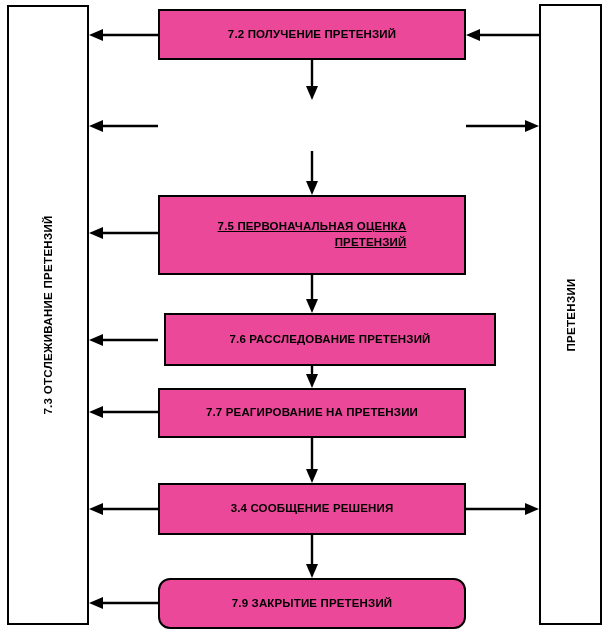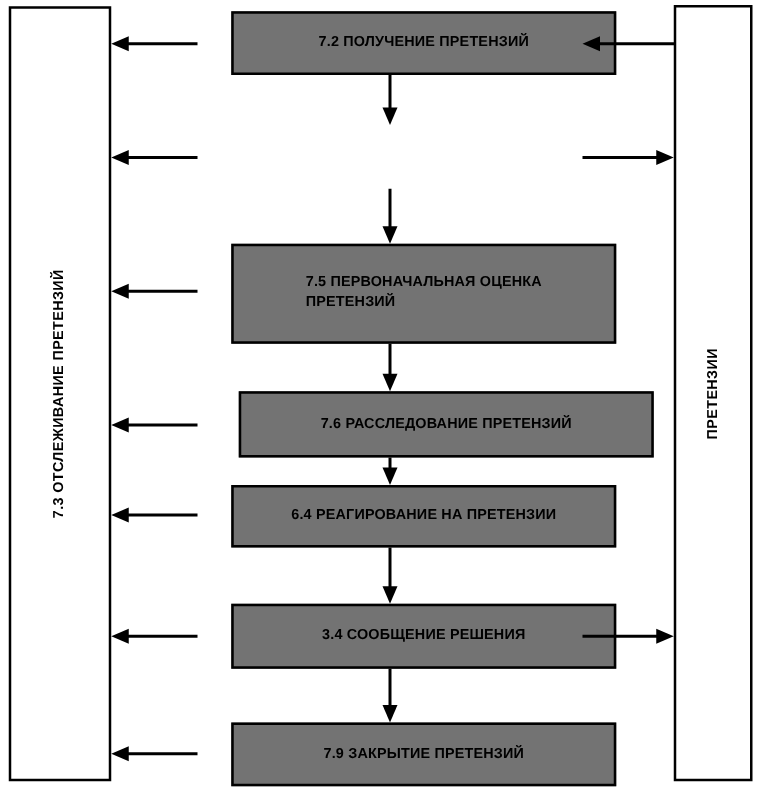--- a/index.html
+++ b/index.html
@@ -17,26 +17,25 @@
     height: 636px;
     background: #ffffff;
     overflow: hidden;
   }
 
   
   .box {
     position: absolute;
     box-sizing: border-box;
     border: 2px solid #000000;
-    background: #737373;
+    background: #ec4899;
     display: flex;
     align-items: center;
     justify-content: center;
-    text-align: left;
-    margin-left: 27px;
+    text-align: right;
   }
   .box .label {
     font-size: 11.5px;
     font-weight: bold;
     color: #000000;
     letter-spacing: 0.15px;
     line-height: 1.35;
     padding: 0 8px;
   }
 
@@ -89,40 +88,40 @@
 
   <div class="lane" style="left:539px; top:4px; width:63px; height:621px;">
     <span class="vlabel">ПРЕТЕНЗИИ</span>
   </div>
 
   <div class="box" style="left:158px; top:9px; width:308px; height:51px;">
     <span class="label">7.2 ПОЛУЧЕНИЕ ПРЕТЕНЗИЙ</span>
   </div>
 
 
-  <div class="box" style="left:158px; top:195px; width:308px; height:80px;">
+  <div class="box" style="left:158px; top:195px; width:308px; height:80px;text-decoration:underline;">
     <span class="label">
       <span>7.5 ПЕРВОНАЧАЛЬНАЯ ОЦЕНКА</span><br>
       <span>ПРЕТЕНЗИЙ</span>
     </span>
   </div>
 
   <div class="box" style="left:164px; top:313px; width:332px; height:53px;">
     <span class="label">7.6 РАССЛЕДОВАНИЕ ПРЕТЕНЗИЙ</span>
   </div>
 
   <div class="box" style="left:158px; top:388px; width:308px; height:50px;">
-    <span class="label">6.4 РЕАГИРОВАНИЕ НА ПРЕТЕНЗИИ</span>
+    <span class="label">7.7 РЕАГИРОВАНИЕ НА ПРЕТЕНЗИИ</span>
   </div>
 
   <div class="box" style="left:158px; top:483px; width:308px; height:52px;">
     <span class="label">3.4 СООБЩЕНИЕ РЕШЕНИЯ</span>
   </div>
 
-  <div class="box" style="left:158px; top:578px; width:308px; height:51px;">
+  <div class="box" style="left:158px; top:578px; width:308px; height:51px;border-radius:12px;">
     <span class="label">7.9 ЗАКРЫТИЕ ПРЕТЕНЗИЙ</span>
   </div>
 
   <div class="conn" style="left:0; top:0; width:611px; height:636px;">
     <svg width="611" height="636" viewBox="0 0 611 636" aria-hidden="true">
 
       <g>
         <line x1="540" y1="35" x2="474" y2="35"></line>
         <polygon points="466,35 480,29 480,41"></polygon>
       </g>

